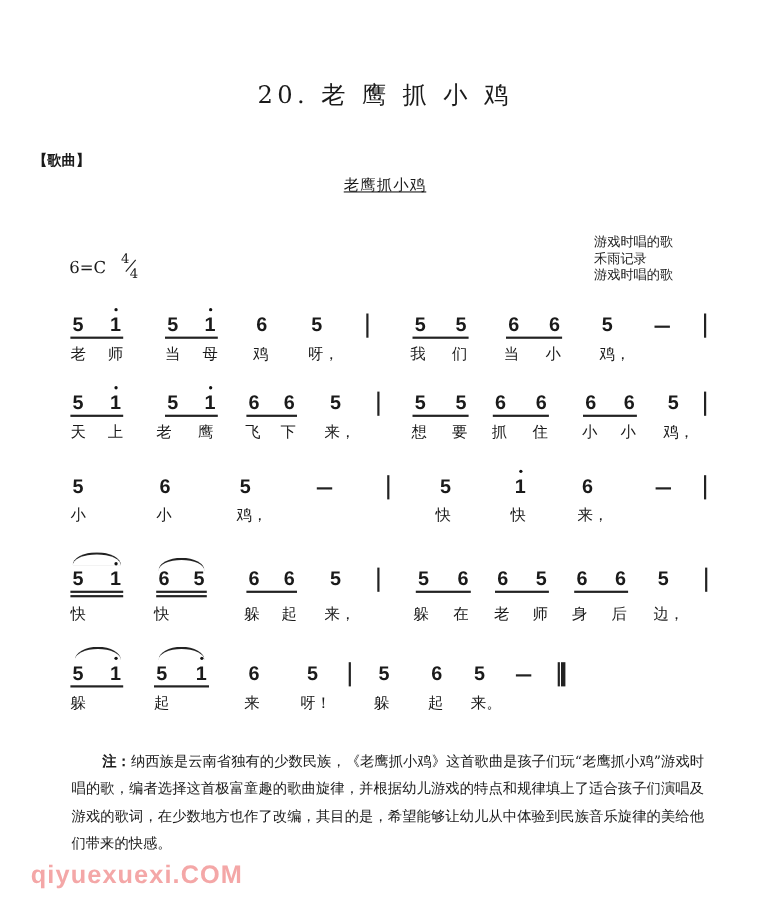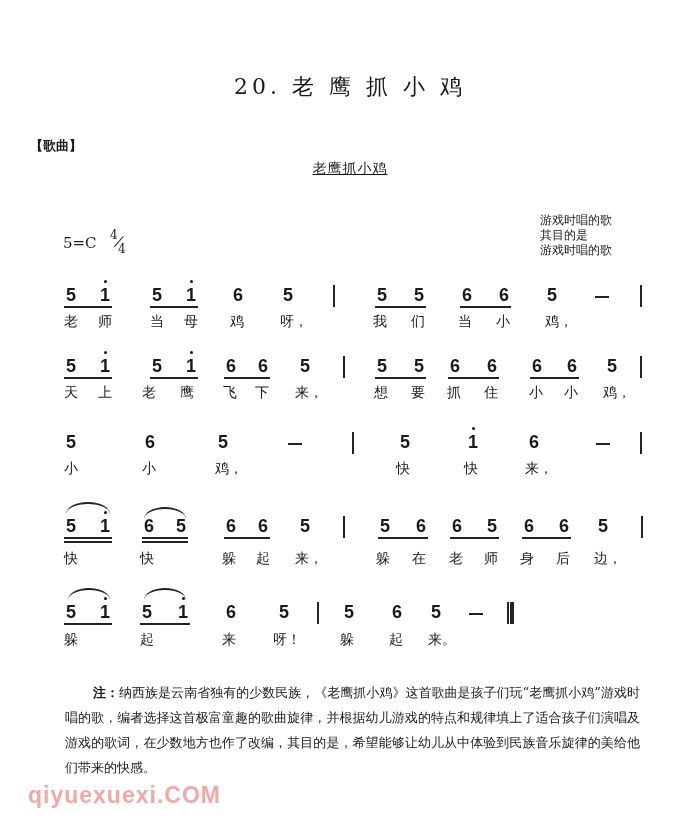--- a/index.html
+++ b/index.html
@@ -40,25 +40,25 @@
 
 <div class="abs serif page-title">
   <span>20.</span>
   <span>老 鹰 抓 小 鸡</span>
 </div>
 <div class="abs serif section-tag">【歌曲】</div>
 <div class="abs serif song-title">老鹰抓小鸡</div>
 
 <div class="abs serif credits">
   <div>游戏时唱的歌</div>
-  <div class="credit-spaced">其目的是</div>
+  <div class="credit-spaced">禾雨记录</div>
   <div>游戏时唱的歌</div>
 </div>
 
-<div class="abs serif key">5=C</div>
+<div class="abs serif key">6=C</div>
 <div class="abs serif timesig">
   <span class="num">4</span>
   <span class="slash"></span>
   <span class="den">4</span>
 </div>
 
 <div class="row" style="top:285px;">
   <span class="note" style="left:64px;top:0;">5</span>
   <span class="note dot-high" style="left:98px;top:0;">1</span>
   <div class="uline" style="left:64px;width:48px;top:21px;"></div>

